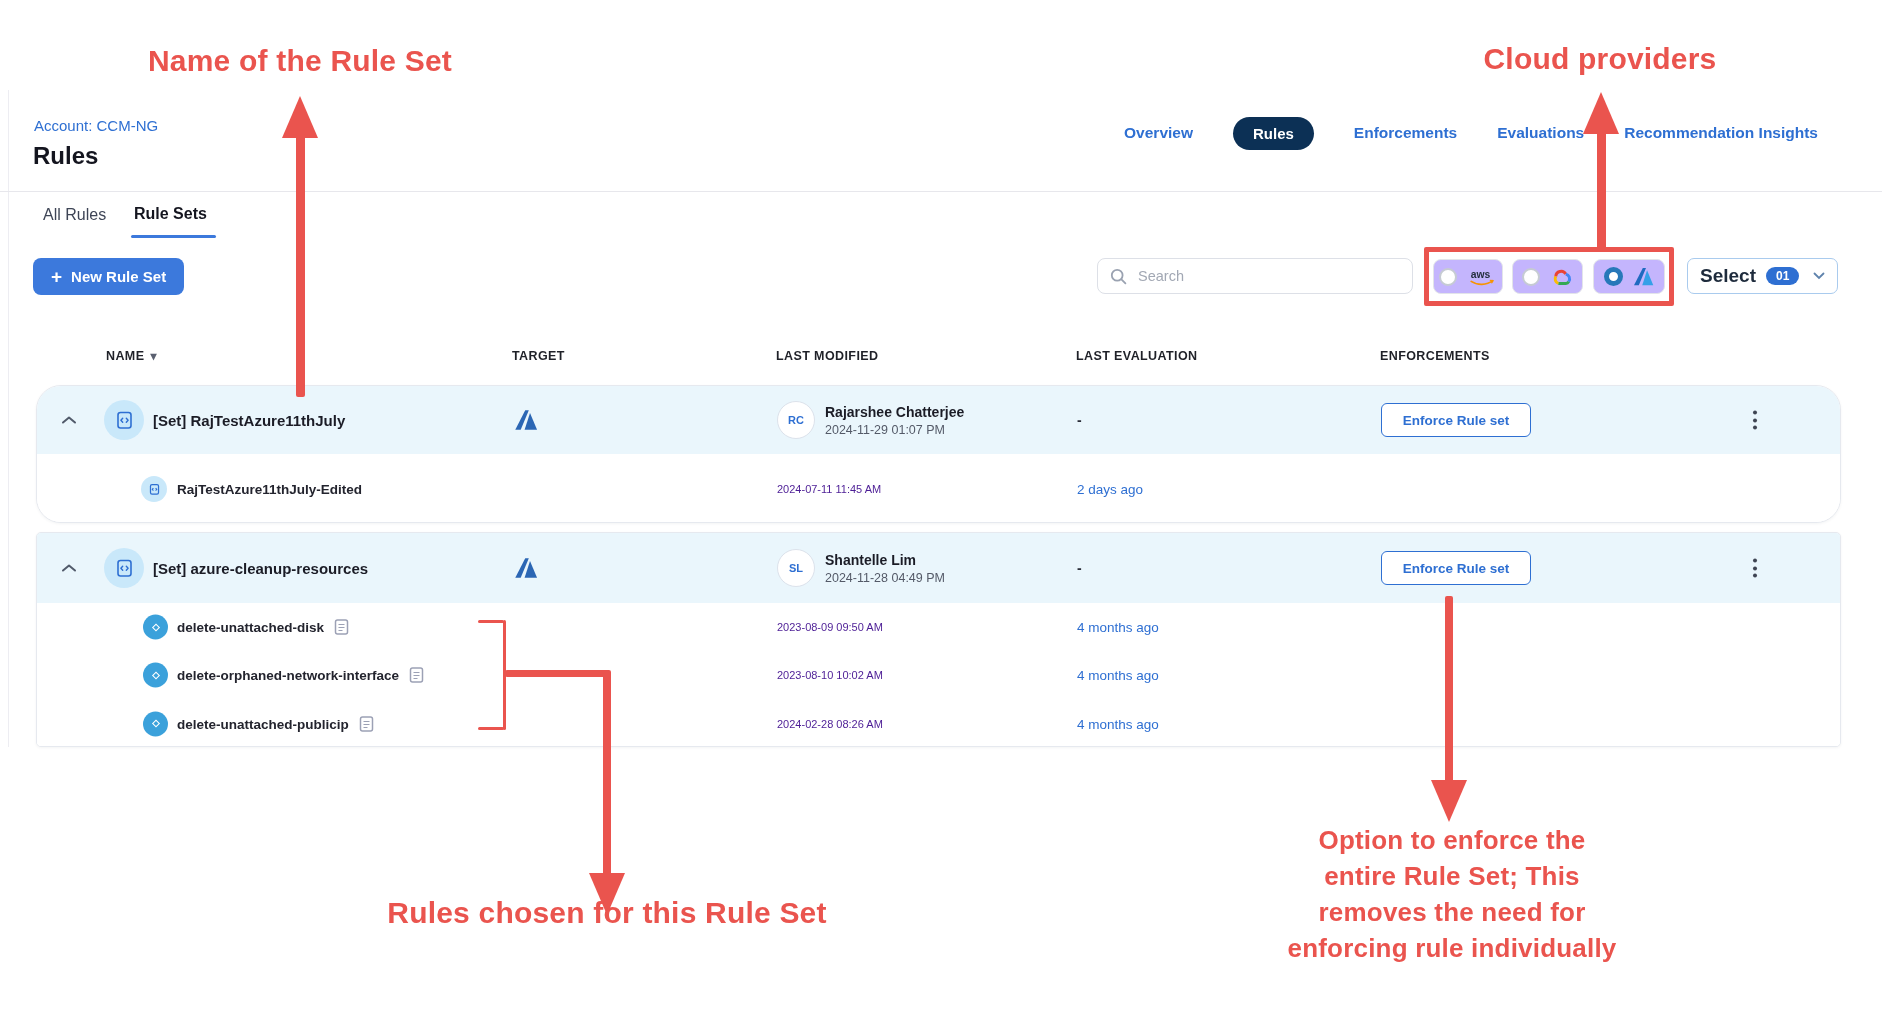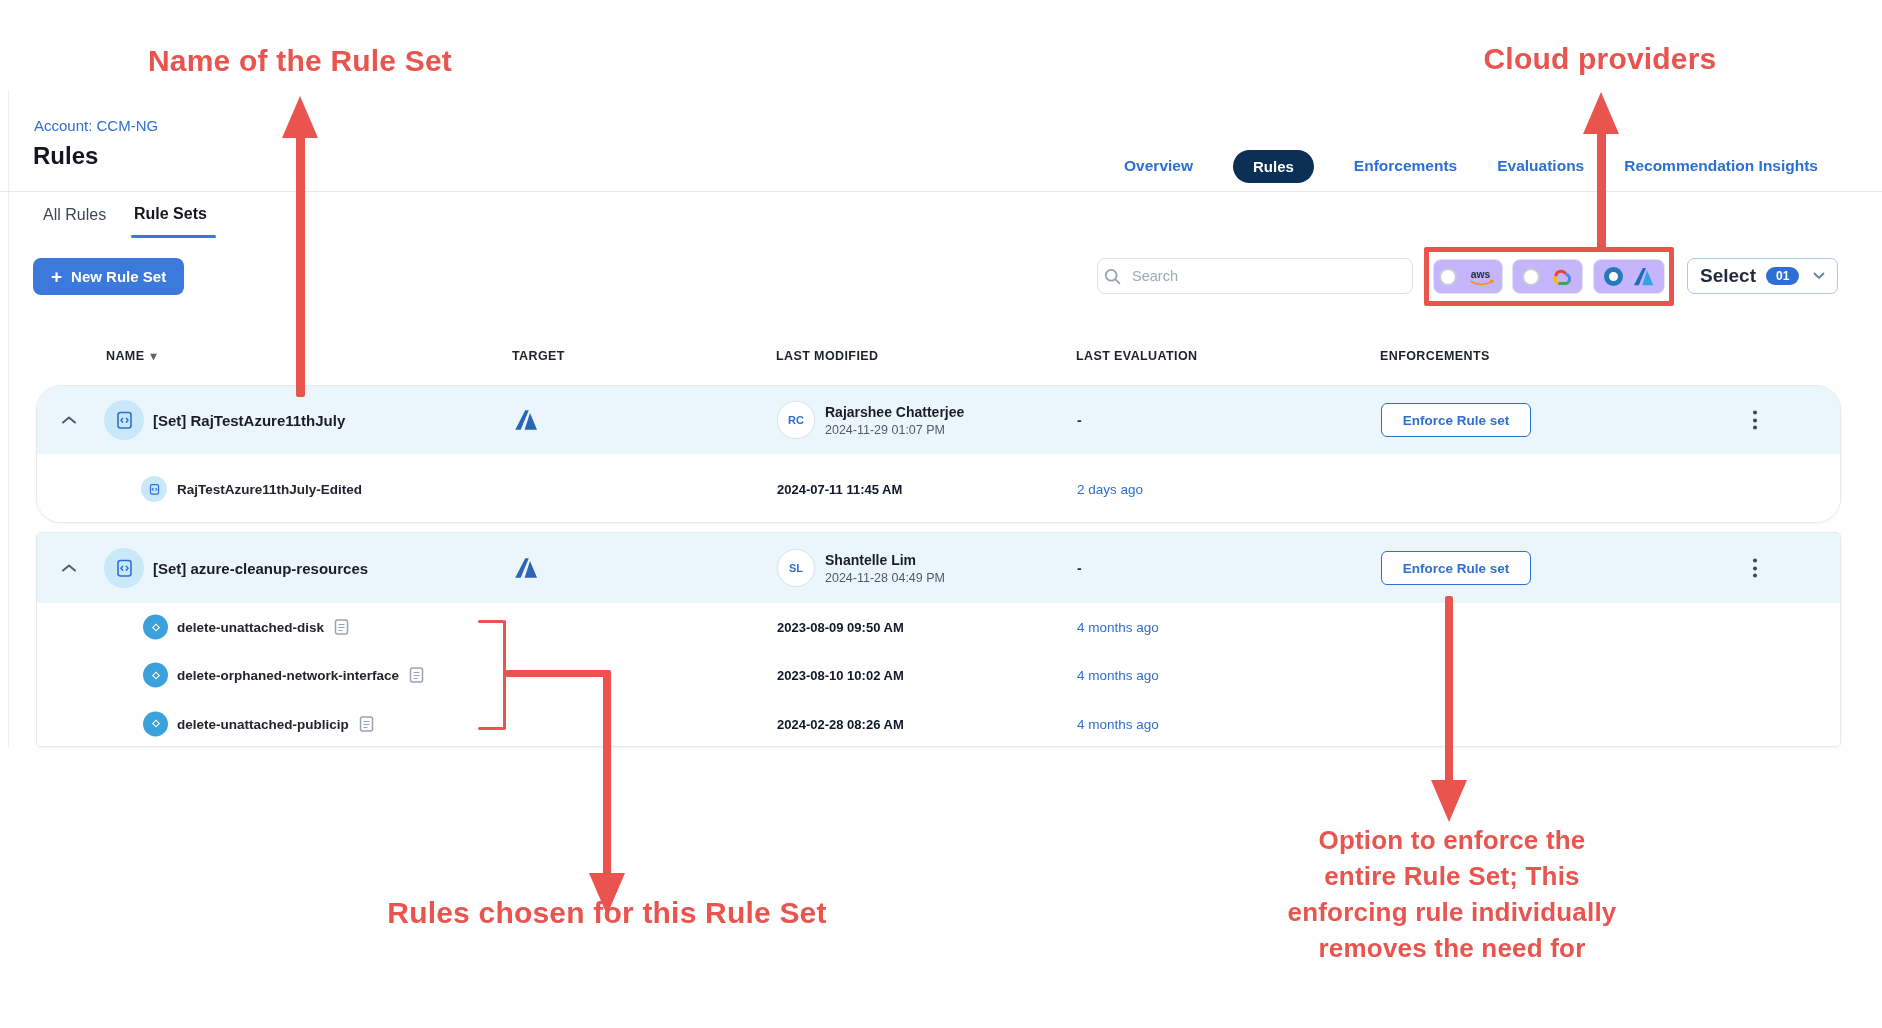--- a/index.html
+++ b/index.html
@@ -13,38 +13,38 @@
   #ann-chosen{left:360px;top:896px;width:494px;font-size:30px;}
   #ann-note{left:1285px;top:822px;width:334px;font-size:26px;line-height:36px;}
   .shaft{position:absolute;background:#EA544E;border-radius:2px;}
   .head-up{position:absolute;width:0;height:0;border-left:18px solid transparent;border-right:18px solid transparent;border-bottom:42px solid #EA544E;}
   .head-down{position:absolute;width:0;height:0;border-left:18px solid transparent;border-right:18px solid transparent;border-top:42px solid #EA544E;}
   #rect-providers{position:absolute;left:1424px;top:247px;width:250px;height:59px;border:5px solid #EA544E;border-radius:2px;box-sizing:border-box;}
 
   
   .account{position:absolute;left:34px;top:117px;font-size:15px;color:#2E6FD2;}
   .page-title{position:absolute;left:33px;top:142px;font-size:24px;font-weight:bold;color:#14151F;}
-  .topnav{position:absolute;right:64px;top:148px;height:36px;display:flex;align-items:center;gap:40px;text-align:center;}
+  .topnav{position:absolute;right:64px;top:115px;height:36px;display:flex;align-items:center;gap:40px;text-align:center;}
   .nav-link{color:#2E6FD2;font-size:15.5px;font-weight:bold;cursor:pointer;white-space:nowrap;}
   .nav-pill{background:#0C3055;color:#fff;border-radius:18px;padding:8px 20px;font-size:15px;font-weight:bold;}
   .divider1{position:absolute;left:0;top:191px;width:1882px;height:1px;background:#E7E7EC;}
   .left-border{position:absolute;left:8px;top:90px;width:1px;height:657px;background:#EDEDF2;}
 
   
   .tab-all{position:absolute;left:43px;top:206px;font-size:16px;color:#3E4556;}
   .tab-sets{position:absolute;left:134px;top:205px;font-size:16px;font-weight:bold;color:#14151F;}
   .tab-underline{position:absolute;left:131px;top:235px;width:85px;height:3px;background:#3C79DC;border-radius:2px;}
 
   
   .btn-new{position:absolute;left:33px;top:258px;height:37px;background:#3C79DC;color:#fff;border:none;
            border-radius:8px;display:flex;align-items:center;gap:9px;padding:0 18px;font-size:15px;font-weight:bold;
            font-family:"Liberation Sans",sans-serif;cursor:pointer;}
   .btn-new .plus{font-size:19px;font-weight:bold;line-height:1;}
   .search{position:absolute;left:1097px;top:258px;width:316px;height:36px;border:1px solid #DDE0E7;border-radius:8px;
-          background:#fff;display:flex;align-items:center;gap:9px;padding:0 6px;box-sizing:border-box;}
+          background:#fff;display:flex;align-items:center;gap:9px;padding:0 12px;box-sizing:border-box;}
   .search input{border:none;outline:none;font-size:14.5px;color:#333;width:100%;font-family:"Liberation Sans",sans-serif;background:transparent;}
   .search input::placeholder{color:#A2A8B4;}
   .pill{position:absolute;top:259px;height:35px;border:1px solid #E2E4EA;border-radius:8px;background:#c4b5fd;
         display:flex;align-items:center;justify-content:center;gap:9px;box-sizing:border-box;cursor:pointer;}
   #pill-aws{left:1433px;width:70px;} #pill-gcp{left:1512px;width:71px;} #pill-azure{left:1593px;width:72px;}
   .radio{width:18px;height:18px;border-radius:50%;border:2px solid #C6CBD3;background:#fff;box-sizing:border-box;}
   .radio.checked{border:5.5px solid #2778B9;width:19px;height:19px;}
   .select{position:absolute;left:1687px;top:258px;width:151px;height:36px;border:1.5px solid #A9CBEE;border-radius:7px;
           background:#fff;display:flex;align-items:center;gap:10px;padding:0 12px;box-sizing:border-box;cursor:pointer;}
   .select-label{font-size:19px;font-weight:bold;color:#1E2B3C;}
@@ -73,21 +73,21 @@
   .enforce{left:1344px;width:150px;height:34px;border:1.5px solid #2E6FD2;color:#2E6FD2;background:#fff;border-radius:6px;
            font-size:13.5px;font-weight:bold;font-family:"Liberation Sans",sans-serif;cursor:pointer;}
   .kebab{left:1712px;display:flex;flex-direction:column;gap:3.5px;cursor:pointer;padding:4px;}
   .kebab i{width:4px;height:4px;border-radius:50%;background:#3E4452;}
   .sub-row{position:relative;height:70px;background:#fff;}
   .rule-rows{position:relative;height:145px;display:flex;flex-direction:column;}
   .rule-row{position:relative;flex:1;background:#fff;}
   .s-icon-light{left:104px;width:26px;height:26px;border-radius:50%;background:#C9E8FA;display:flex;align-items:center;justify-content:center;}
   .s-icon-blue{left:106px;width:25px;height:25px;border-radius:50%;background:#3BA1DB;display:flex;align-items:center;justify-content:center;}
   .s-name{left:140px;font-size:13.5px;font-weight:bold;color:#23242E;white-space:nowrap;display:flex;align-items:center;gap:10px;}
-  .s-date{left:740px;font-size:13px;font-weight:bold;color:#0f172a;white-space:nowrap;}
+  .s-date{left:740px;font-size:11px;font-weight:normal;color:#4c1d95;white-space:nowrap;}
   .s-eval{left:1040px;font-size:13.5px;color:#2E6FD2;white-space:nowrap;cursor:pointer;}
 </style>
 </head>
 <body>
 
 <div class="page">
 
   <div class="left-border"></div>
   <div class="divider1"></div>
 
@@ -318,17 +318,17 @@
   <div class="shaft" style="left:505px;top:670px;width:106px;height:7px;"></div>
   <div class="shaft" style="left:603px;top:673px;width:8px;height:202px;"></div>
   <div class="head-down" style="left:589px;top:873px;"></div>
   <div class="ann-text" id="ann-chosen">Rules chosen for this Rule Set</div>
 
   <div class="shaft" style="left:1445px;top:596px;width:8px;height:186px;"></div>
   <div class="head-down" style="left:1431px;top:780px;"></div>
   <div class="ann-text" id="ann-note">
     <div>Option to enforce the</div>
     <div>entire Rule Set; This</div>
+    <div>removes the need for</div>
     <div>enforcing rule individually</div>
-    <div>removes the need for</div>
   </div>
 
 </div>
 
 </body></html>

